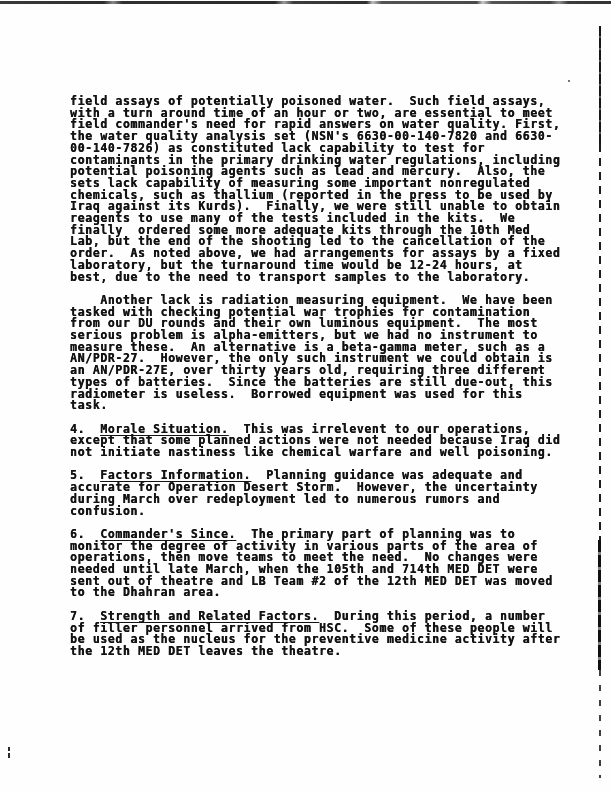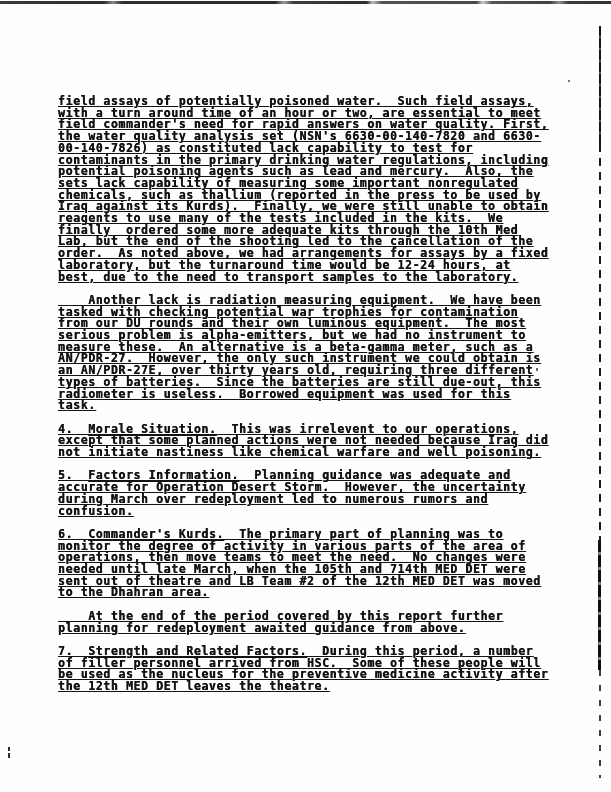--- a/index.html
+++ b/index.html
@@ -37,28 +37,27 @@
     background: repeating-linear-gradient(180deg, #3f3f3f 0 6px, rgba(0,0,0,0) 6px 15px); }
   .scan-tick {
     position: absolute; left: 8px; top: 747px; width: 2px; height: 11px;
     background: linear-gradient(180deg, #2a2a2a 0 4px, rgba(0,0,0,0) 4px 6px, #2a2a2a 6px 11px);
   }
   .scan-dot-1 { position: absolute; left: 568px; top: 80px;  width: 2px; height: 2px; background: #474747; border-radius: 50%; }
   .scan-dot-2 { position: absolute; left: 536px; top: 368px; width: 2px; height: 3px; background: #6a6a6a; }
   
   .textcol {
     position: absolute;
-    left: 58px;
+    left: 70px;
     top: 96px;
     width: 500px;
     font: 700 11.5px/11.7px "DejaVu Sans Mono", monospace;
     letter-spacing: 0.62px;
     color: #131313;
     text-shadow: 0.35px 0 0 currentColor;
-    text-decoration: underline;
   }
   .blk { margin: 0 0 11.7px 0; padding: 0; }
   .txt { white-space: pre; }
   .hd  { text-decoration: underline; text-decoration-thickness: 1px; text-underline-offset: 2px; }
 </style>
 </head>
 <body>
 
 <div class="page">
 
@@ -98,27 +97,25 @@
 types of batteries.  Since the batteries are still due-out, this
 radiometer is useless.  Borrowed equipment was used for this
 task.</span></p>
     <p class="blk"><span class="txt">4.  </span><span class="txt hd">Morale Situation.</span><span class="txt">  This was irrelevent to our operations,
 except that some planned actions were not needed because Iraq did
 not initiate nastiness like chemical warfare and well poisoning.</span></p>
     <p class="blk"><span class="txt">5.  </span><span class="txt hd">Factors Information.</span><span class="txt">  Planning guidance was adequate and
 accurate for Operation Desert Storm.  However, the uncertainty
 during March over redeployment led to numerous rumors and
 confusion.</span></p>
-    <p class="blk"><span class="txt">6.  </span><span class="txt hd">Commander's Kurds.</span><span class="txt">  The primary part of planning was to
+    <p class="blk"><span class="txt">6.  </span><span class="txt hd">Commander's Since.</span><span class="txt">  The primary part of planning was to
 monitor the degree of activity in various parts of the area of
 operations, then move teams to meet the need.  No changes were
 needed until late March, when the 105th and 714th MED DET were
 sent out of theatre and LB Team #2 of the 12th MED DET was moved
 to the Dhahran area.</span></p>
-    <p class="blk"><span class="txt">    At the end of the period covered by this report further
-planning for redeployment awaited guidance from above.</span></p>
     <p class="blk"><span class="txt">7.  </span><span class="txt hd">Strength and Related Factors.</span><span class="txt">  During this period, a number
 of filler personnel arrived from HSC.  Some of these people will
 be used as the nucleus for the preventive medicine activity after
 the 12th MED DET leaves the theatre.</span></p>
   </div>
 
 </div>
 
 </body></html>

